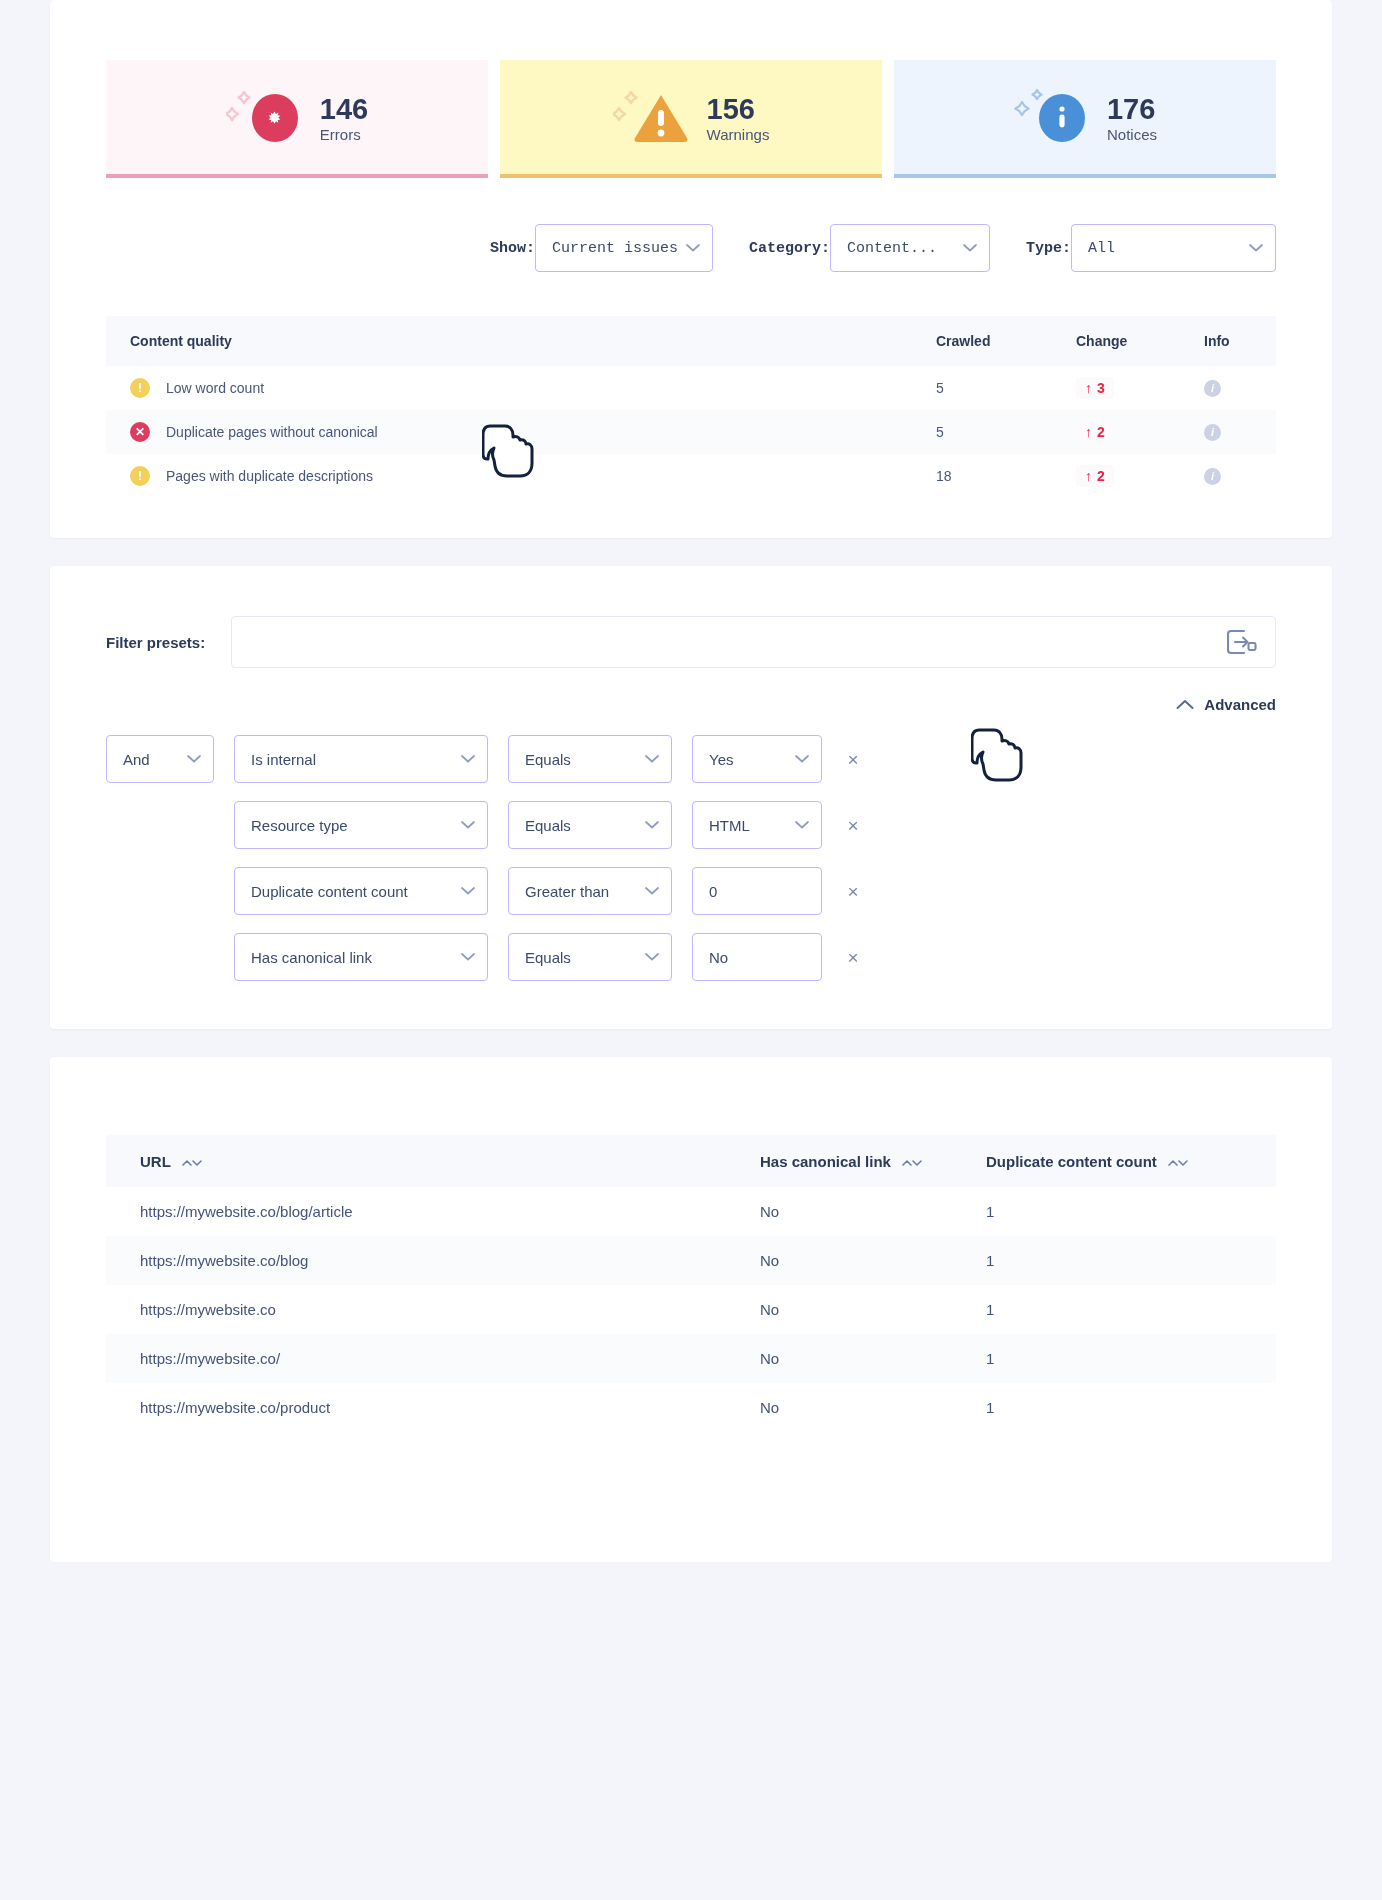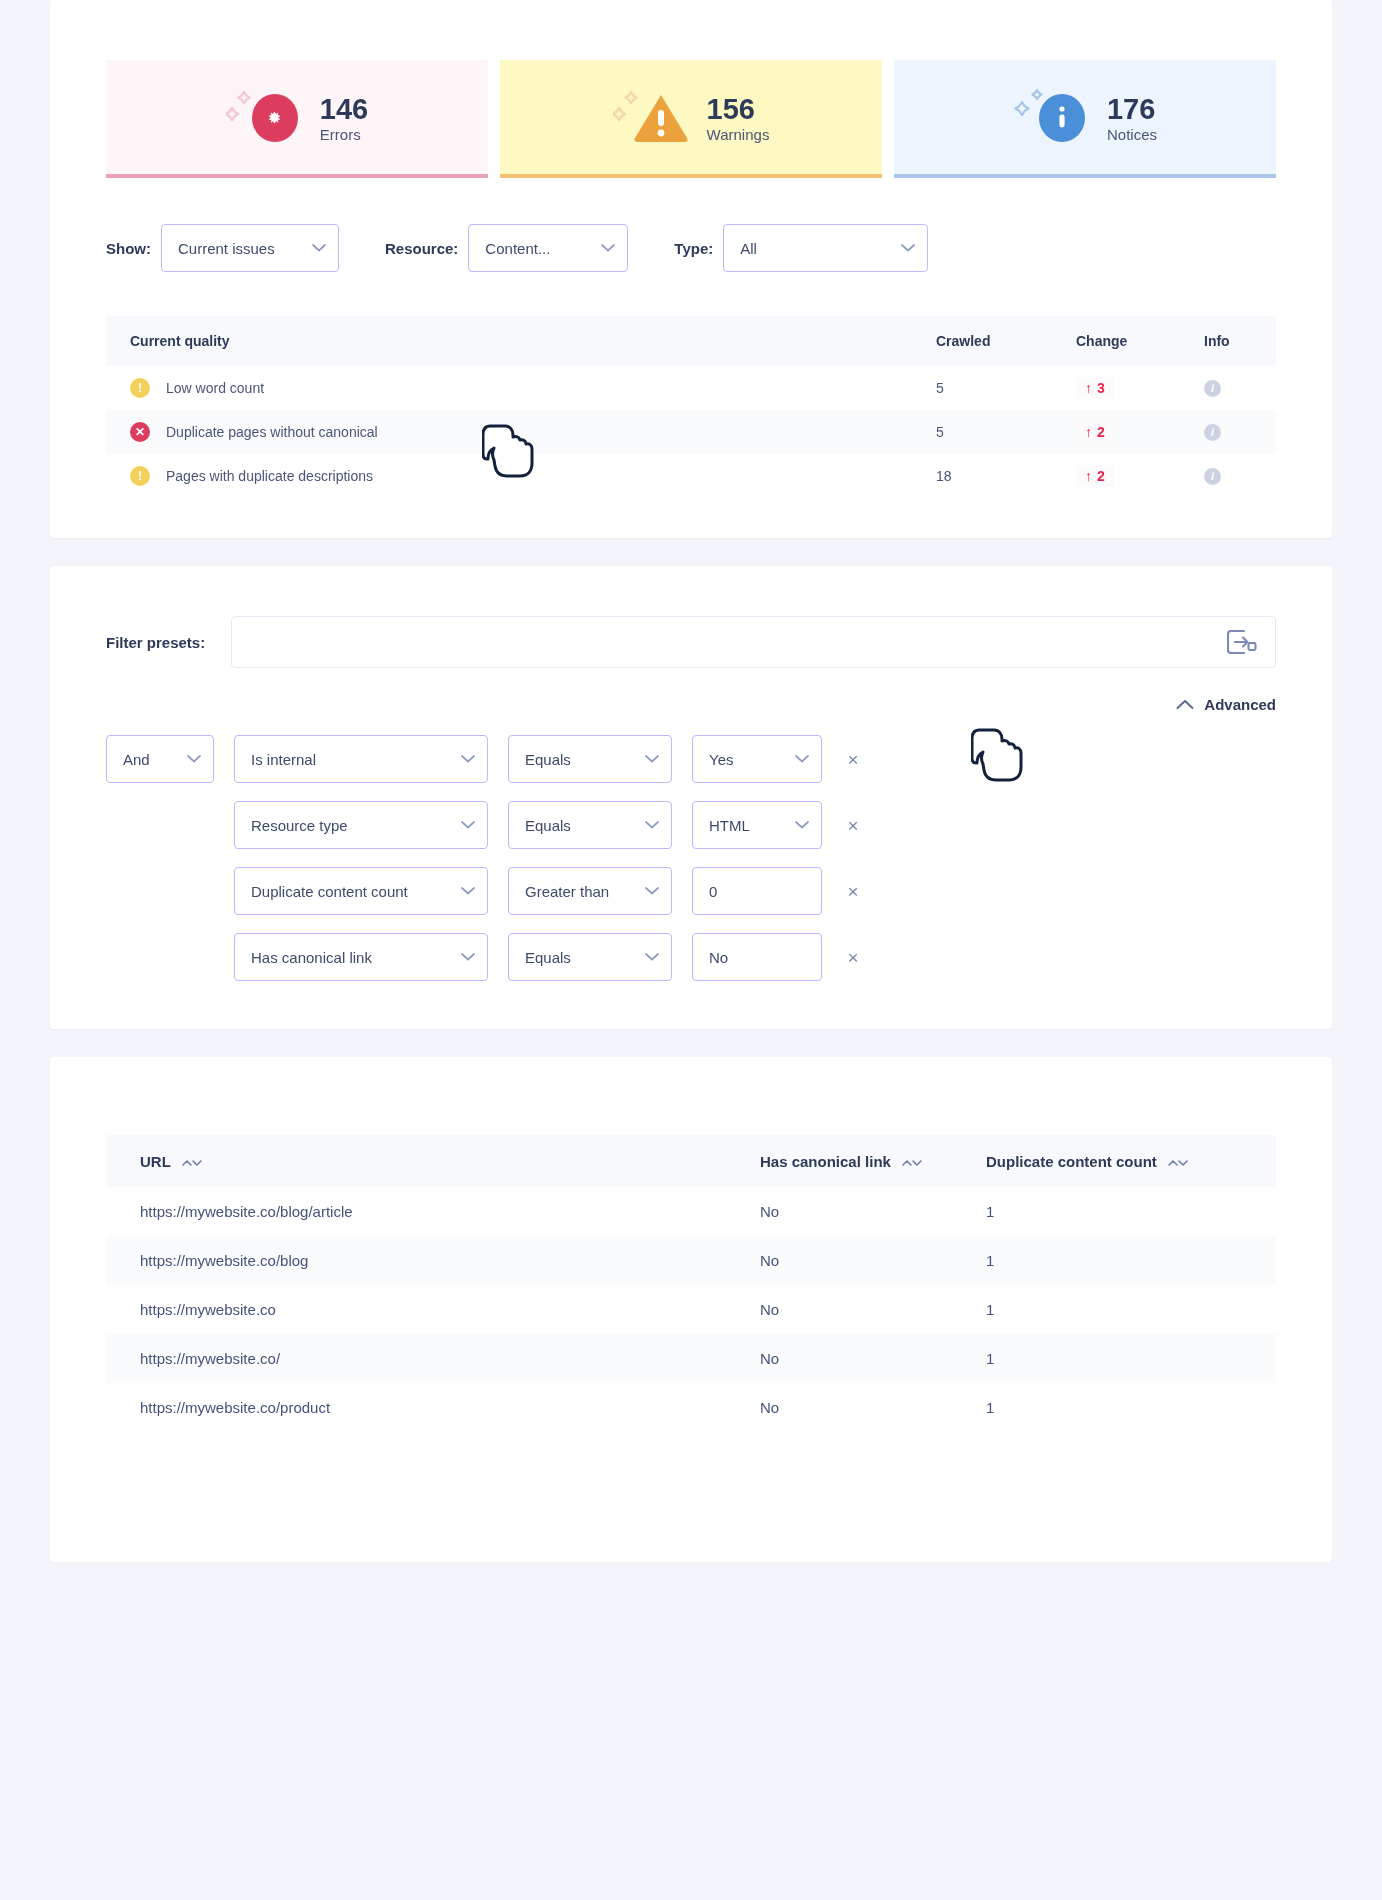--- a/index.html
+++ b/index.html
@@ -56,23 +56,23 @@
   .badge-err { background: #dc3d5e; }
   .badge-info { background: #4a90d9; }
   .sc-text { display: flex; flex-direction: column; gap: 2px; }
   .sc-num { font-size: 29px; font-weight: bold; color: #2e3a59; line-height: 1; }
   .sc-label { font-size: 15px; color: #4a5578; }
 
   
   .filters-bar {
     display: flex;
     align-items: center;
-    justify-content: flex-start;
-    gap: 10px;
+    justify-content: flex-end;
     padding: 46px 56px 0 56px;
+    font-family: Liberation Mono, monospace;
   }
   .filter-label { font-size: 15px; font-weight: bold; color: #2e3a59; }
   .filter-label.spaced { margin-left: 36px; }
   .select {
     position: relative;
     border: 1px solid #c4b5fd;
     border-radius: 4px;
     background: #fff;
     height: 48px;
     display: flex;
@@ -265,21 +265,21 @@
   <div class="filters-bar">
     <span class="filter-label">Show:</span>
     <div class="select sel-show">
       <span>Current issues</span>
       <span class="chev">
         <svg width="14" height="9" viewBox="0 0 14 9">
             <path d="M1 1.5 L7 7 L13 1.5" fill="none" stroke="#8e9cc0" stroke-width="1.7" stroke-linecap="round"></path>
           </svg>
       </span>
     </div>
-    <span class="filter-label spaced">Resource:</span>
+    <span class="filter-label spaced">Category:</span>
     <div class="select sel-cat">
       <span>Content...</span>
       <span class="chev">
         <svg width="14" height="9" viewBox="0 0 14 9">
             <path d="M1 1.5 L7 7 L13 1.5" fill="none" stroke="#8e9cc0" stroke-width="1.7" stroke-linecap="round"></path>
           </svg>
       </span>
     </div>
     <span class="filter-label spaced">Type:</span>
     <div class="select sel-type">
@@ -287,21 +287,21 @@
       <span class="chev">
         <svg width="14" height="9" viewBox="0 0 14 9">
             <path d="M1 1.5 L7 7 L13 1.5" fill="none" stroke="#8e9cc0" stroke-width="1.7" stroke-linecap="round"></path>
           </svg>
       </span>
     </div>
   </div>
 
   <div class="issues-table">
     <div class="it-head">
-      <div class="col-name">Current quality</div>
+      <div class="col-name">Content quality</div>
       <div class="col-crawled">Crawled</div>
       <div class="col-change">Change</div>
       <div class="col-info">Info</div>
     </div>
 
     <div class="it-row">
       <div class="col-name">
         <span class="dot-icon dot-warn">!</span>
         <span>Low word count</span>
       </div>

